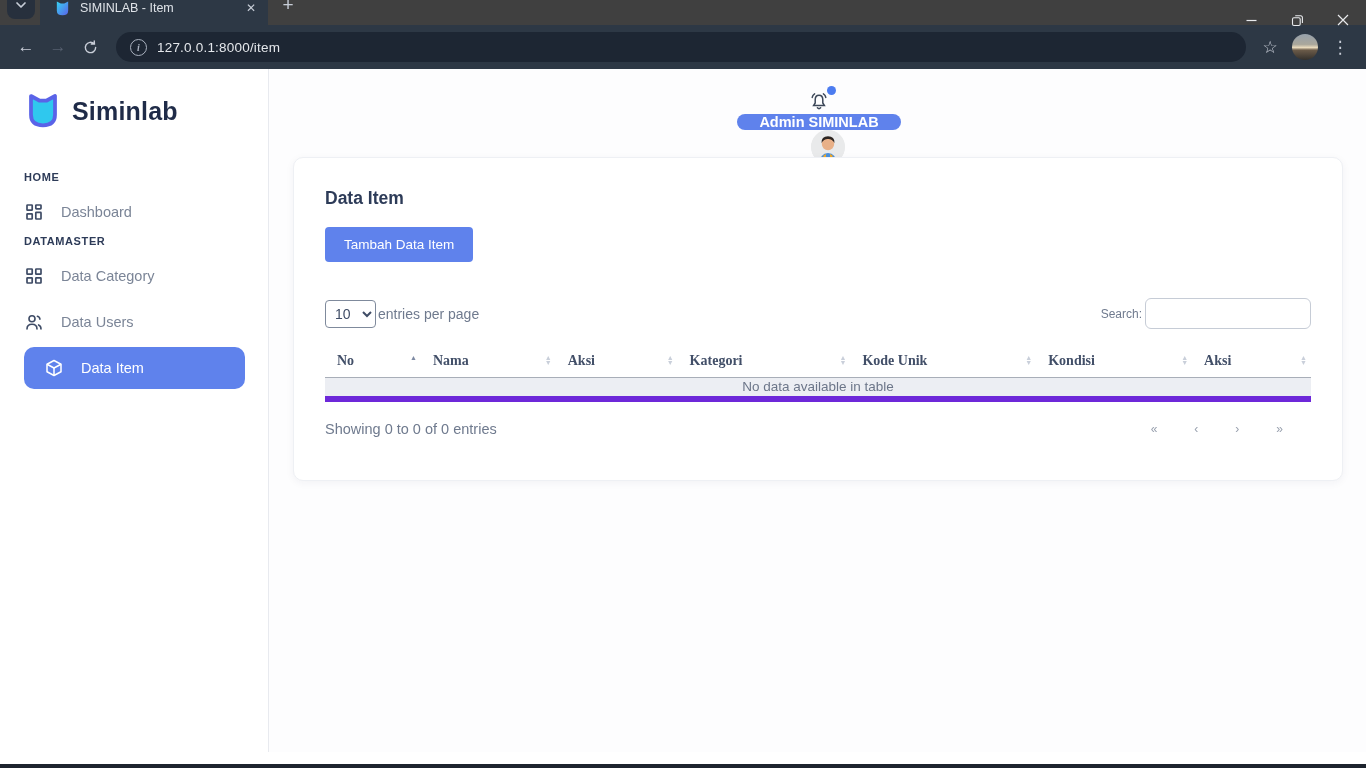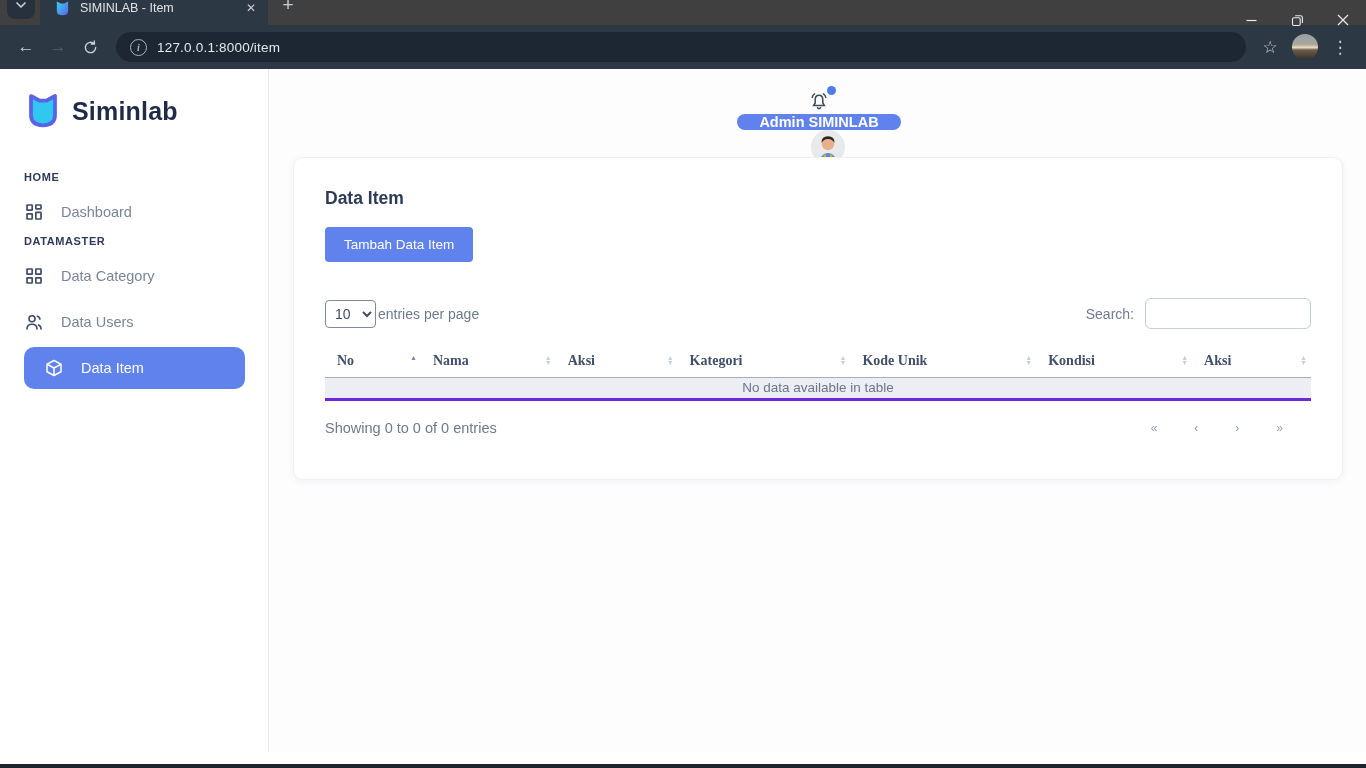--- a/index.html
+++ b/index.html
@@ -134,40 +134,40 @@
     font-family: inherit; cursor: pointer;
   }
   .controls-row {
     margin-top: 36px; display: flex; align-items: center;
   }
   .entries-select {
     width: 51px; height: 28px; border: 1px solid #7f8a9c; border-radius: 4px;
     font-size: 14px; color: #3f4c66; padding-left: 5px; font-family: inherit; background: #fff;
   }
   .entries-label { font-size: 14px; color: #6f7a8e; margin-left: 2px; }
-  .search-label { font-size: 14px; color: #6f7a8e; margin-right: 11px; }
+  .search-label { font-size: 12px; color: #6f7a8e; margin-right: 3px; }
   .search-input {
     width: 166px; height: 31px; border: 1px solid #c6ccd6; border-radius: 6px;
     font-size: 14px; color: #3f4c66; padding: 0 10px; font-family: inherit; outline: none;
   }
 
   table.data-table { width: 100%; border-collapse: collapse; margin-top: 16px; }
   .data-table th {
     text-align: left; font-size: 14px; font-weight: bold; color: #424f68;
     height: 32px; padding: 0 4px 0 12px; border-bottom: 1px solid #a8aeb8;
     cursor: pointer; white-space: nowrap; font-family: Liberation Serif, serif;
   }
   .th-inner { display: flex; align-items: center; justify-content: space-between; }
   .sort-arrows { display: inline-flex; flex-direction: column; line-height: 0.62; margin-left: 6px; }
   .sort-arrows span { font-size: 7px; color: #c9cfda; }
   .sort-arrows span.active { color: #7e8aa3; }
   .sort-arrows span.hidden { visibility: hidden; }
   .empty-row td {
     background: #eceef3; text-align: center; font-size: 13.5px; color: #6c7689;
-    height: 22px; border-bottom: 3px solid #6d28d9;
+    height: 22px; border-bottom: 6px solid #6d28d9;
   }
   .table-footer { margin-top: 16px; display: flex; align-items: center; }
   .info-text { font-size: 14.5px; color: #6f7a8e; }
   .pagination { display: flex; align-items: center; gap: 25px; padding-right: 22px; }
   .page-btn { font-size: 12px; color: #98a0ae; cursor: pointer; padding: 4px 6px; }
 
   .bottom-bar {
     position: absolute; left: 0; bottom: 0; width: 100%; height: 4px;
     background: #1d242e; z-index: 10;
   }

